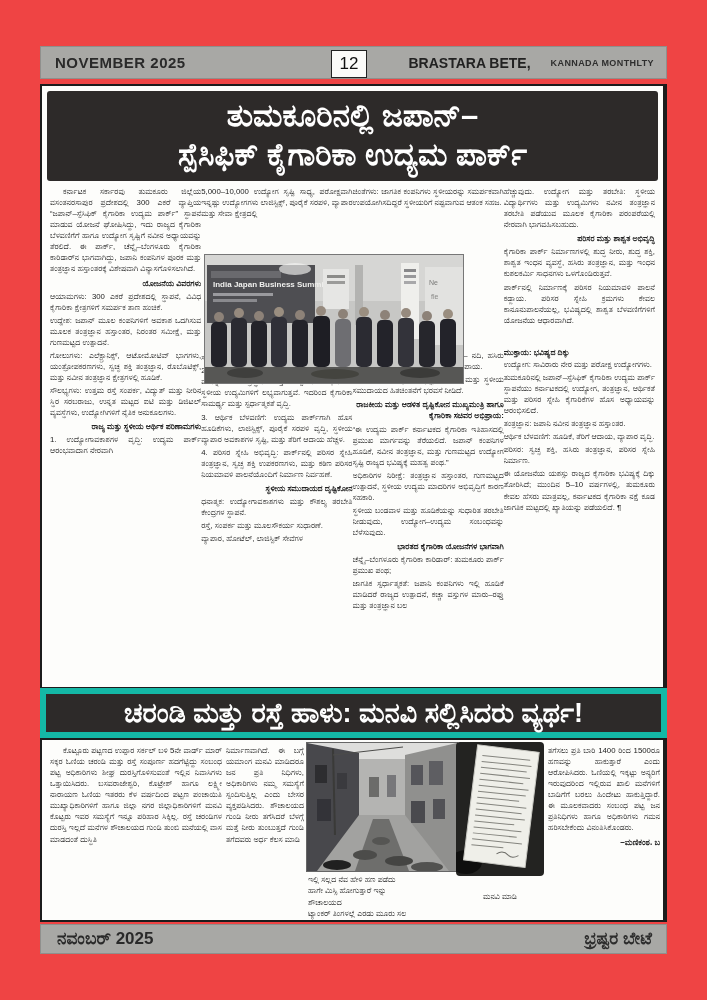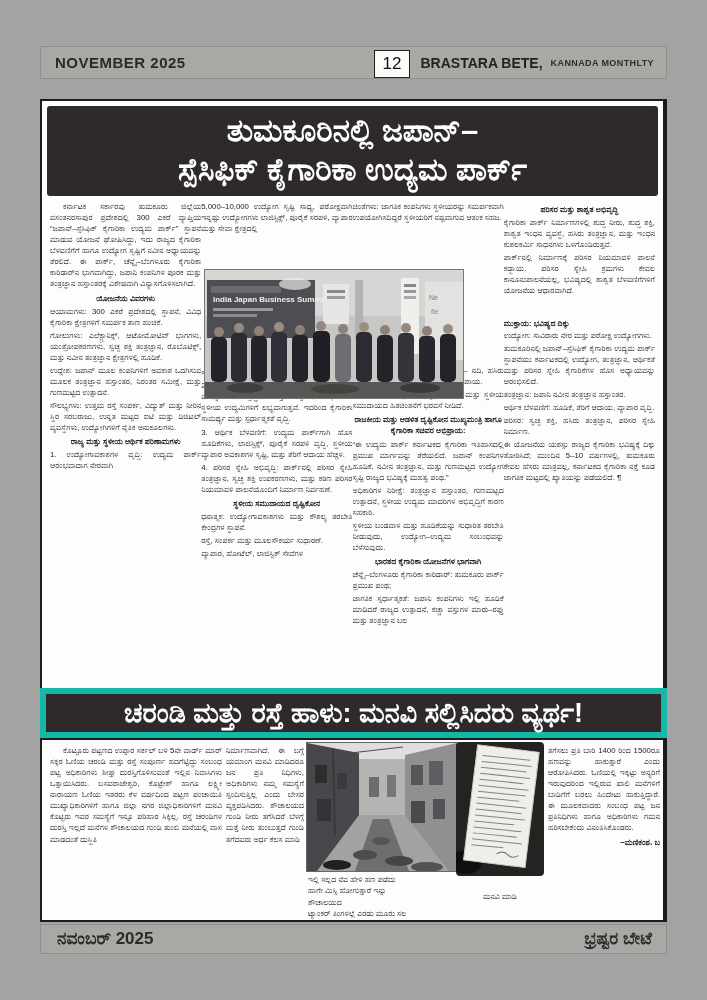--- a/index.html
+++ b/index.html
@@ -1,50 +1,50 @@
 <!DOCTYPE html>
 <html><head>
 <meta charset="utf-8">
 <style>
   html,body{margin:0;padding:0;}
   body{width:707px;height:1000px;background:#f4f4f1;font-family:"Liberation Sans",sans-serif;color:#1e1e1e;}
-  .page{position:relative;width:707px;height:1000px;overflow:hidden;background:#a3a3a3;}
+  .page{position:relative;width:707px;height:1000px;overflow:hidden;background:#ef4444;}
 
   
   .bar{position:absolute;left:40px;width:627px;background:#a8a8a5;border:1px solid #8f8f8c;box-sizing:border-box;}
   .header-bar{top:46px;height:33px;display:flex;align-items:center;}
   .hdr-left{font-weight:bold;font-size:15px;color:#2a2a2a;letter-spacing:.5px;margin-left:14px;}
   .page-num-box{position:absolute;left:290px;top:3px;width:34px;height:26px;background:#fbfbf9;border:1.5px solid #222;
-    display:flex;align-items:center;justify-content:center;font-size:17px;color:#111;font-weight:500;margin-left:43px;}
-  .hdr-right{position:absolute;right:12px;top:0;height:100%;display:flex;align-items:center;gap:8px;}
+    display:flex;align-items:center;justify-content:center;font-size:17px;color:#111;font-weight:500;}
+  .hdr-right{position:absolute;right:12px;top:0;height:100%;display:flex;align-items:center;gap:20px;}
   .hdr-right .big{font-weight:bold;font-size:14px;color:#222;}
   .hdr-right .small{font-weight:bold;font-size:9px;color:#2e2e2e;letter-spacing:.4px;}
   .footer-bar{top:924px;height:30px;display:flex;align-items:center;justify-content:space-between;}
   .ftr-left{font-weight:bold;font-size:17px;color:#2a2a2a;margin-left:16px;}
   .ftr-right{font-weight:bold;font-size:17px;color:#2d2d2d;margin-right:14px;}
 
   
   .article-box{position:absolute;left:40px;width:627px;background:#fdfdfb;border:2px solid #1c1c1c;border-right-width:4px;box-sizing:border-box;}
-  .top-box{top:99px;height:605px;}
+  .top-box{top:84px;height:605px;}
   .bottom-box{top:738px;height:184px;}
 
   .headline-box{margin:5px;height:90px;background:#2d2a29;border-radius:3px;color:#fff;
     display:flex;flex-direction:column;align-items:center;justify-content:center;line-height:1.25;}
   .headline-box .hl{font-weight:bold;font-size:31px;white-space:nowrap;}
 
   .headline2{position:absolute;left:40px;top:688px;width:627px;height:50px;background:#2d2a29;border:6px solid #14b8a6;
     box-sizing:border-box;color:#fff;display:flex;align-items:center;justify-content:center;
     font-weight:bold;font-size:27px;white-space:nowrap;}
 
   
   .cols4{position:absolute;left:8px;right:8px;top:100px;bottom:4px;display:flex;overflow:hidden;}
   .col{flex:1 1 0;overflow:hidden;font-size:7.8px;line-height:1.42;text-align:justify;color:#222;}
   .para{margin:0 0 2px 0;text-align:justify;}
   .s-pi{text-indent:13px;}
-  .s-h{font-weight:bold;text-align:center;margin:3px 0 2px 0;}
+  .s-h{font-weight:bold;text-align:right;margin:3px 0 2px 0;}
   .s-hl{font-weight:bold;text-align:left;margin:21px 0 1px 0;}
   .photo-spacer{width:100%;}
   .sp2{height:131px;} .sp3{height:140px;}
 
   .photo1{position:absolute;left:162px;top:168px;width:258px;height:128px;border:1px solid #777;background:#c9c9c7;overflow:hidden;}
 
   
   .b-col{position:absolute;overflow:hidden;font-size:7.8px;line-height:1.42;text-align:justify;color:#222;}
   .b-col1{left:8px;top:5px;width:172px;height:172px;}
   .b-col2{left:184px;top:5px;width:78px;height:168px;}
@@ -74,22 +74,22 @@
     <div class="headline-box">
       <div class="hl">ತುಮಕೂರಿನಲ್ಲಿ ಜಪಾನ್–</div>
       <div class="hl">ಸ್ಪೆಸಿಫಿಕ್ ಕೈಗಾರಿಕಾ ಉದ್ಯಮ ಪಾರ್ಕ್</div>
     </div>
 
     <div class="cols4">
       <div class="col">
           <p class="para s-pi">ಕರ್ನಾಟಕ ಸರ್ಕಾರವು ತುಮಕೂರು ಜಿಲ್ಲೆಯ ವಸಂತನರಸಾಪುರ ಪ್ರದೇಶದಲ್ಲಿ 300 ಎಕರೆ ವ್ಯಾಪ್ತಿಯ “ಜಪಾನ್–ಸ್ಪೆಸಿಫಿಕ್ ಕೈಗಾರಿಕಾ ಉದ್ಯಮ ಪಾರ್ಕ್” ಸ್ಥಾಪನೆ ಮಾಡುವ ಯೋಜನೆ ಘೋಷಿಸಿದ್ದು, ಇದು ರಾಜ್ಯದ ಕೈಗಾರಿಕಾ ಬೆಳವಣಿಗೆಗೆ ಹಾಗೂ ಉದ್ಯೋಗ ಸೃಷ್ಟಿಗೆ ನವೀನ ಅಧ್ಯಾಯವನ್ನು ತೆರಲಿದೆ. ಈ ಪಾರ್ಕ್, ಚೆನ್ನೈ–ಬೆಂಗಳೂರು ಕೈಗಾರಿಕಾ ಕಾರಿಡಾರ್‌ನ ಭಾಗವಾಗಿದ್ದು, ಜಪಾನಿ ಕಂಪನಿಗಳ ಪೂರಕ ಮತ್ತು ತಂತ್ರಜ್ಞಾನ ಹಸ್ತಾಂತರಕ್ಕೆ ವಿಶೇಷವಾಗಿ ವಿನ್ಯಾಸಗೊಳಿಸಲಾಗಿದೆ.</p>
           <p class="para s-h">ಯೋಜನೆಯ ವಿವರಗಳು</p>
           <p class="para s-p">ಆಯಾಮಗಳು: 300 ಎಕರೆ ಪ್ರದೇಶದಲ್ಲಿ ಸ್ಥಾಪನೆ, ವಿವಿಧ ಕೈಗಾರಿಕಾ ಕ್ಷೇತ್ರಗಳಿಗೆ ಸಮರ್ಪಕ ತಾಣ ಹಂಚಿಕೆ.</p>
+          <p class="para s-p">ಉದ್ದೇಶ: ಜಪಾನ್ ಮೂಲ ಕಂಪನಿಗಳಿಗೆ ಅವಕಾಶ ಒದಗಿಸುವ ಮೂಲಕ ತಂತ್ರಜ್ಞಾನ ಹಸ್ತಾಂತರ, ನಿರಂತರ ಸಮೀಕ್ಷೆ, ಮತ್ತು ಗುಣಮಟ್ಟದ ಉತ್ಪಾದನೆ.</p>
           <p class="para s-p">ಗೋಲುಗಳು: ಎಲೆಕ್ಟ್ರಾನಿಕ್ಸ್, ಆಟೋಮೋಟಿವ್ ಭಾಗಗಳು, ಯಂತ್ರೋಪಕರಣಗಳು, ಸ್ವಚ್ಛ ಶಕ್ತಿ ತಂತ್ರಜ್ಞಾನ, ರೊಬೊಟಿಕ್ಸ್, ಮತ್ತು ನವೀನ ತಂತ್ರಜ್ಞಾನ ಕ್ಷೇತ್ರಗಳಲ್ಲಿ ಹೂಡಿಕೆ.</p>
-          <p class="para s-p">ಉದ್ದೇಶ: ಜಪಾನ್ ಮೂಲ ಕಂಪನಿಗಳಿಗೆ ಅವಕಾಶ ಒದಗಿಸುವ ಮೂಲಕ ತಂತ್ರಜ್ಞಾನ ಹಸ್ತಾಂತರ, ನಿರಂತರ ಸಮೀಕ್ಷೆ, ಮತ್ತು ಗುಣಮಟ್ಟದ ಉತ್ಪಾದನೆ.</p>
           <p class="para s-p">ಸೌಲಭ್ಯಗಳು: ಉತ್ತಮ ರಸ್ತೆ ಸಂಪರ್ಕ, ವಿದ್ಯುತ್ ಮತ್ತು ನೀರಿನ ಸ್ಥಿರ ಸರಬರಾಜು, ಉನ್ನತ ಮಟ್ಟದ ಐಟಿ ಮತ್ತು ಡಿಜಿಟಲ್ ವ್ಯವಸ್ಥೆಗಳು, ಉದ್ಯೋಗಿಗಳಿಗೆ ನೈತಿಕ ಅನುಕೂಲಗಳು.</p>
           <p class="para s-h">ರಾಜ್ಯ ಮತ್ತು ಸ್ಥಳೀಯ ಆರ್ಥಿಕ ಪರಿಣಾಮಗಳು</p>
           <p class="para s-p">1. ಉದ್ಯೋಗಾವಕಾಶಗಳ ವೃದ್ಧಿ: ಉದ್ಯಮ ಪಾರ್ಕ್ ಆರಂಭವಾದಾಗ ನೇರವಾಗಿ</p>
         </div>
       <div class="col">
         <div>
             <p class="para s-p">5,000–10,000 ಉದ್ಯೋಗ ಸೃಷ್ಟಿ ಸಾಧ್ಯ, ಪರೋಕ್ಷವಾಗಿ ಇನ್ನಷ್ಟು ಉದ್ಯೋಗಗಳು ಲಾಜಿಸ್ಟಿಕ್ಸ್, ಪೂರೈಕೆ ಸರಪಳಿ, ವ್ಯಾಪಾರ ಮತ್ತು ಸೇವಾ ಕ್ಷೇತ್ರದಲ್ಲಿ</p>
           </div>
         <div class="photo-spacer sp2"></div>
         <div>
@@ -114,20 +114,21 @@
             <p class="para s-h">ರಾಜಕೀಯ ಮತ್ತು ಆಡಳಿತ ದೃಷ್ಟಿಕೋನ ಮುಖ್ಯಮಂತ್ರಿ ಹಾಗೂ ಕೈಗಾರಿಕಾ ಸಚಿವರ ಅಭಿಪ್ರಾಯ:</p>
             <p class="para s-p">“ಈ ಉದ್ಯಮ ಪಾರ್ಕ್ ಕರ್ನಾಟಕದ ಕೈಗಾರಿಕಾ ಇತಿಹಾಸದಲ್ಲಿ ಪ್ರಮುಖ ಮಾರ್ಗವನ್ನು ತೆರೆಯಲಿದೆ. ಜಪಾನ್ ಕಂಪನಿಗಳ ಹೂಡಿಕೆ, ನವೀನ ತಂತ್ರಜ್ಞಾನ, ಮತ್ತು ಗುಣಮಟ್ಟದ ಉದ್ಯೋಗ ಸೃಷ್ಟಿ ರಾಜ್ಯದ ಭವಿಷ್ಯಕ್ಕೆ ಮಹತ್ವ ಪಂಥ.”</p>
             <p class="para s-p">ಅಧಿಕಾರಿಗಳ ನಿರೀಕ್ಷೆ: ತಂತ್ರಜ್ಞಾನ ಹಸ್ತಾಂತರ, ಗುಣಮಟ್ಟದ ಉತ್ಪಾದನೆ, ಸ್ಥಳೀಯ ಉದ್ಯಮ ಮಾದರಿಗಳ ಅಭಿವೃದ್ಧಿಗೆ ಕಾರಣ ಸಹಕಾರಿ.</p>
             <p class="para s-p">ಸ್ಥಳೀಯ ಬಂಡವಾಳ ಮತ್ತು ಹೂಡಿಕೆಯನ್ನು ಸುಧಾರಿತ ತರಬೇತಿ ನೀಡುವುದು, ಉದ್ಯೋಗ–ಉದ್ಯಮ ಸಂಬಂಧವನ್ನು ಬೆಳೆಸುವುದು.</p>
             <p class="para s-h">ಭಾರತದ ಕೈಗಾರಿಕಾ ಯೋಜನೆಗಳ ಭಾಗವಾಗಿ</p>
             <p class="para s-p">ಚೆನ್ನೈ–ಬೆಂಗಳೂರು ಕೈಗಾರಿಕಾ ಕಾರಿಡಾರ್: ತುಮಕೂರು ಪಾರ್ಕ್ ಪ್ರಮುಖ ಪಂಥ;</p>
             <p class="para s-p">ಜಾಗತಿಕ ಸ್ಪರ್ಧಾತ್ಮಕತೆ: ಜಪಾನಿ ಕಂಪನಿಗಳು ಇಲ್ಲಿ ಹೂಡಿಕೆ ಮಾಡಿದರೆ ರಾಜ್ಯದ ಉತ್ಪಾದನೆ, ಕಚ್ಚಾ ವಸ್ತುಗಳ ಮಾರು–ರಫ್ತು ಮತ್ತು ತಂತ್ರಜ್ಞಾನ ಬಲ</p>
           </div>
       </div>
       <div class="col">
+          <p class="para s-p">ಹೆಚ್ಚುವುದು. ಉದ್ಯೋಗ ಮತ್ತು ತರಬೇತಿ: ಸ್ಥಳೀಯ ವಿದ್ಯಾರ್ಥಿಗಳು ಮತ್ತು ಉದ್ಯಮಿಗಳು ನವೀನ ತಂತ್ರಜ್ಞಾನ ತರಬೇತಿ ಪಡೆಯುವ ಮೂಲಕ ಕೈಗಾರಿಕಾ ಪರಂಪರೆಯಲ್ಲಿ ನೇರವಾಗಿ ಭಾಗವಹಿಸಬಹುದು.</p>
           <p class="para s-h">ಪರಿಸರ ಮತ್ತು ಶಾಶ್ವತ ಅಭಿವೃದ್ಧಿ</p>
           <p class="para s-p">ಕೈಗಾರಿಕಾ ಪಾರ್ಕ್ ನಿರ್ಮಾಣಗಳಲ್ಲಿ ಶುದ್ಧ ನೀರು, ಶುದ್ಧ ಶಕ್ತಿ, ಶಾಶ್ವತ ಇಂಧನ ವ್ಯವಸ್ಥೆ, ಹಸಿರು ತಂತ್ರಜ್ಞಾನ, ಮತ್ತು ಇಂಧನ ಕುಶಲಕರ್ಮಿ ಸಾಧನಗಳು ಒಳಗೊಂಡಿರುತ್ತವೆ.</p>
           <p class="para s-p">ಪಾರ್ಕ್‌ನಲ್ಲಿ ನಿರ್ಮಾಣಕ್ಕೆ ಪರಿಸರ ನಿಯಮಾವಳಿ ಪಾಲನೆ ಕಡ್ಡಾಯ. ಪರಿಸರ ಸ್ನೇಹಿ ಕ್ರಮಗಳು ಕೇವಲ ಕಾನೂನುಪಾಲನೆಯಲ್ಲ, ಭವಿಷ್ಯದಲ್ಲಿ ಶಾಶ್ವತ ಬೆಳವಣಿಗೆಗಳಿಗೆ ಯೋಜನೆಯ ಆಧಾರವಾಗಿದೆ.</p>
           <p class="para s-hl">ಮುಕ್ತಾಯ: ಭವಿಷ್ಯದ ದಿಕ್ಕು</p>
           <p class="para s-p">ಉದ್ಯೋಗ: ಸಾವಿರಾರು ನೇರ ಮತ್ತು ಪರೋಕ್ಷ ಉದ್ಯೋಗಗಳು.</p>
           <p class="para s-p">ತುಮಕೂರಿನಲ್ಲಿ ಜಪಾನ್–ಸ್ಪೆಸಿಫಿಕ್ ಕೈಗಾರಿಕಾ ಉದ್ಯಮ ಪಾರ್ಕ್ ಸ್ಥಾಪನೆಯು ಕರ್ನಾಟಕದಲ್ಲಿ ಉದ್ಯೋಗ, ತಂತ್ರಜ್ಞಾನ, ಆರ್ಥಿಕತೆ ಮತ್ತು ಪರಿಸರ ಸ್ನೇಹಿ ಕೈಗಾರಿಕೆಗಳ ಹೊಸ ಅಧ್ಯಾಯವನ್ನು ಆರಂಭಿಸಲಿದೆ.</p>
           <p class="para s-p">ತಂತ್ರಜ್ಞಾನ: ಜಪಾನಿ ನವೀನ ತಂತ್ರಜ್ಞಾನ ಹಸ್ತಾಂತರ.</p>
           <p class="para s-p">ಆರ್ಥಿಕ ಬೆಳವಣಿಗೆ: ಹೂಡಿಕೆ, ತೆರಿಗೆ ಆದಾಯ, ವ್ಯಾಪಾರ ವೃದ್ಧಿ.</p>
           <p class="para s-p">ಪರಿಸರ: ಸ್ವಚ್ಛ ಶಕ್ತಿ, ಹಸಿರು ತಂತ್ರಜ್ಞಾನ, ಪರಿಸರ ಸ್ನೇಹಿ ನಿರ್ಮಾಣ.</p>
           <p class="para s-p">ಈ ಯೋಜನೆಯ ಯಶಸ್ಸು ರಾಜ್ಯದ ಕೈಗಾರಿಕಾ ಭವಿಷ್ಯಕ್ಕೆ ದಿಕ್ಕು ತೋರಿಸಿದೆ; ಮುಂದಿನ 5–10 ವರ್ಷಗಳಲ್ಲಿ, ತುಮಕೂರು ಕೇವಲ ಹೆಸರು ಮಾತ್ರವಲ್ಲ, ಕರ್ನಾಟಕದ ಕೈಗಾರಿಕಾ ನಕ್ಷೆ ಕೂಡ ಜಾಗತಿಕ ಮಟ್ಟದಲ್ಲಿ ಖ್ಯಾತಿಯನ್ನು ಪಡೆಯಲಿದೆ. ¶</p>

